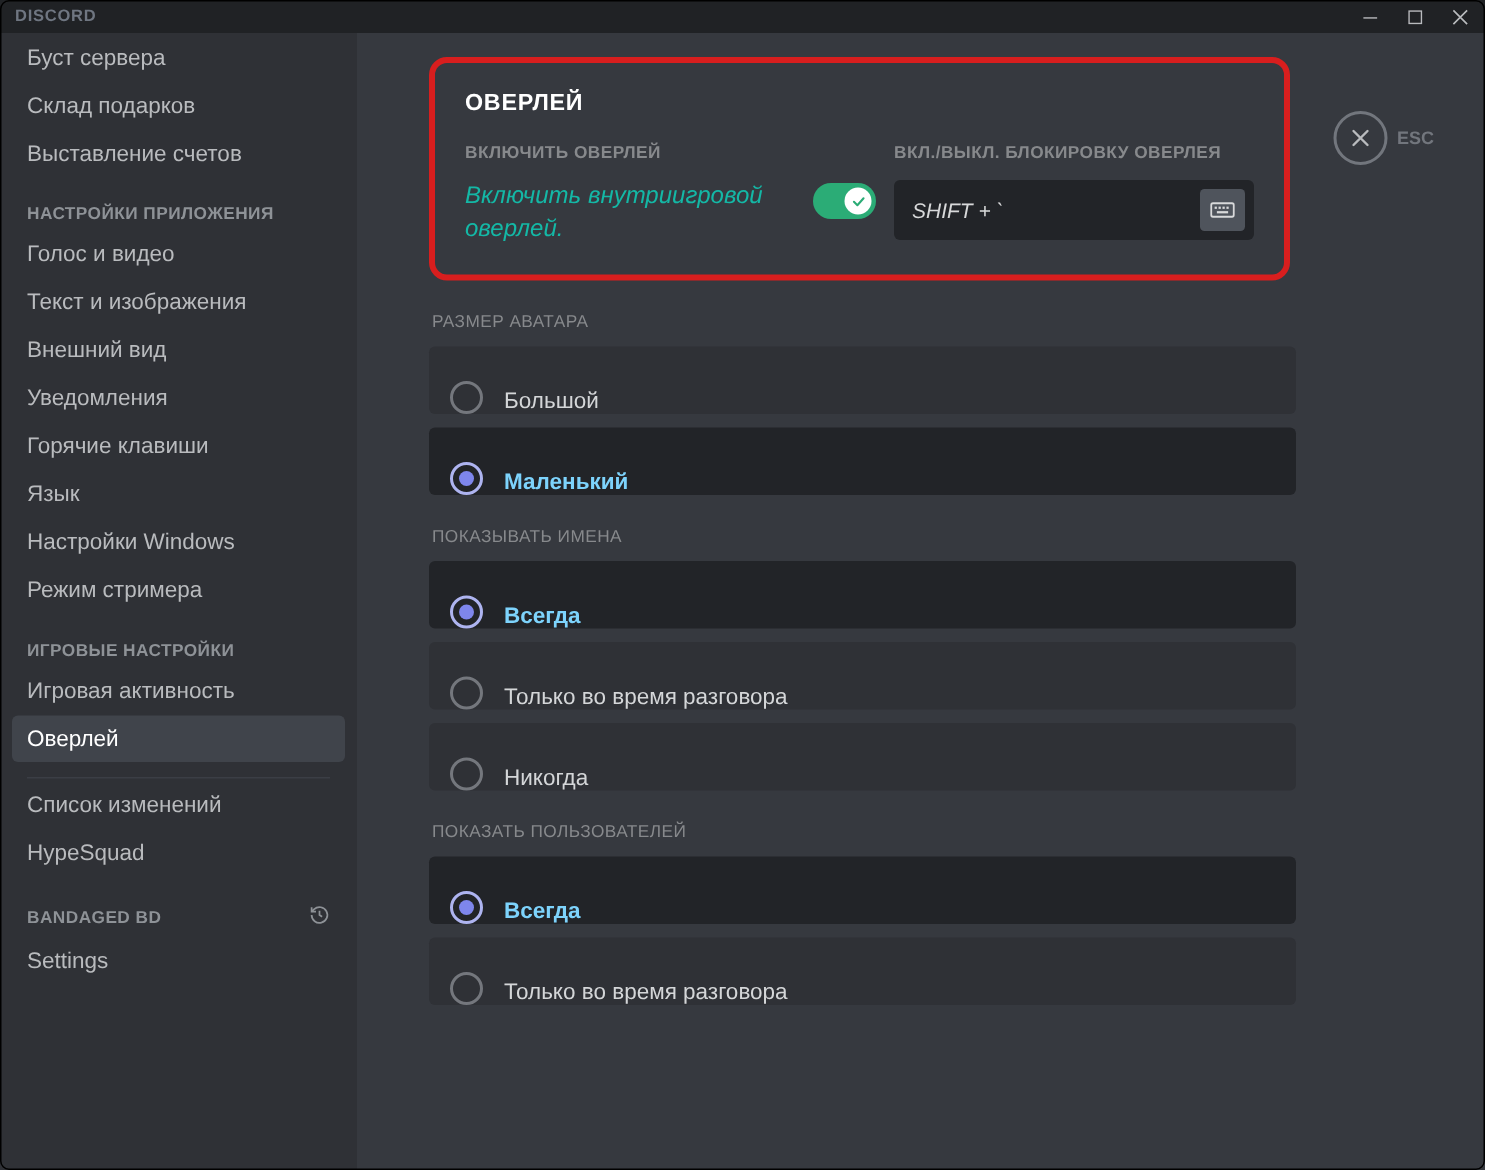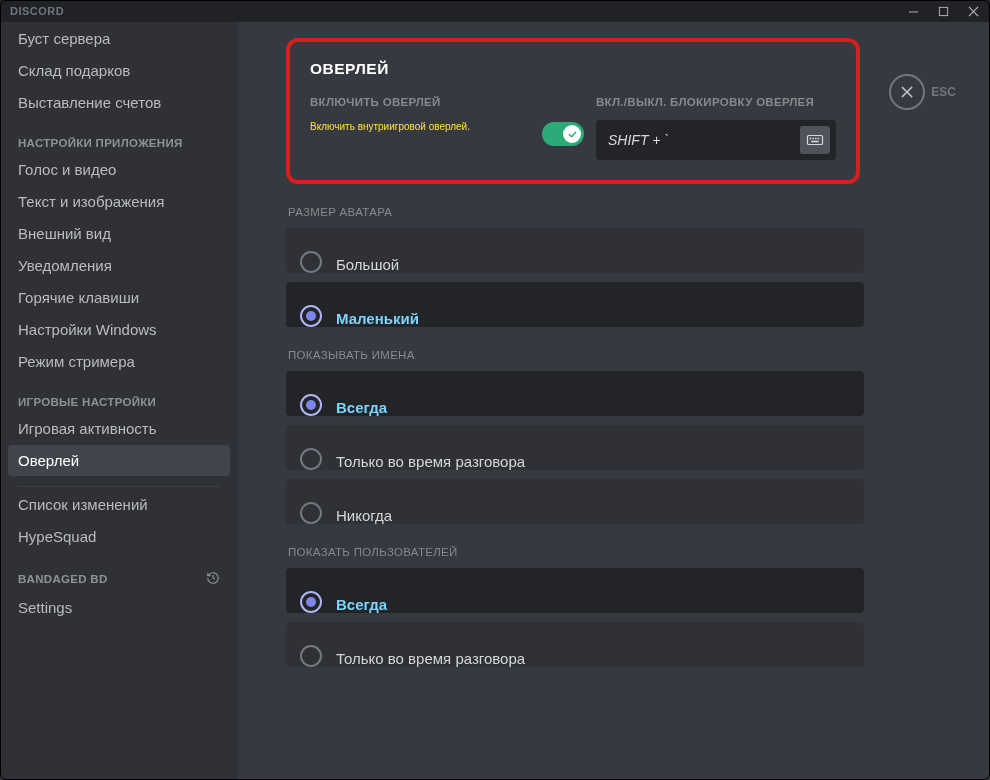--- a/index.html
+++ b/index.html
@@ -28,21 +28,21 @@
 .esc-circle svg { width:16px; height:16px; }
 .esc-label { color:#72767d; font-size:12px; font-weight:600; }
 
 .highlight-box { border:4px solid #d81e1e; border-radius:12px; padding:18px 20px 20px; width:574px; }
 .section-title { color:#fff; font-weight:700; font-size:15.5px; letter-spacing:0.5px; margin-bottom:18px; }
 .row2 { display:flex; gap:12px; }
 .col-left { width:274px; }
 .col-right { flex:1; }
 .mini-header { color:#87898c; font-size:11.5px; font-weight:700; letter-spacing:0.3px; margin-bottom:12px; }
 .toggle-row { display:flex; align-items:flex-start; justify-content:space-between; gap:10px; }
-.toggle-text { color:#fde047; font-size:10px; line-height:1.35; }
+.toggle-text { color:#14b8a6; font-size:16px; line-height:1.35;font-style:italic; }
 .switch { width:42px; height:24px; background:#2bac76; border-radius:14px; position:relative; cursor:pointer; flex-shrink:0; margin-top:2px; }
 .switch-knob { position:absolute; right:3px; top:3px; width:18px; height:18px; border-radius:50%; background:#fff; display:flex; align-items:center; justify-content:center; color:#2bac76; }
 .switch-knob svg{width:11px;height:11px;}
 
 .hotkey-box { background:#222428; border-radius:4px; height:40px; display:flex; align-items:center; padding:0 6px 0 12px;font-style:italic; }
 .hotkey-text { color:#d8d9da; font-size:14px; flex:1; }
 .kb-btn { width:30px; height:28px; background:#4f545c; border-radius:3px; color:#d8d9da; display:flex; align-items:center; justify-content:center; cursor:pointer; }
 .kb-btn svg { width:18px; height:18px; }
 
 .group { width:578px; margin-top:22px; }
@@ -86,20 +86,21 @@
         <div class="side-item">Склад подарков</div>
         <div class="side-item">Выставление счетов</div>
       </div>
     <div id="sb-groups">
         <div class="side-header">НАСТРОЙКИ ПРИЛОЖЕНИЯ</div>
         <div class="side-item">Голос и видео</div>
         <div class="side-item">Текст и изображения</div>
         <div class="side-item">Внешний вид</div>
         <div class="side-item">Уведомления</div>
         <div class="side-item">Горячие клавиши</div>
+        <div class="side-item">Язык</div>
         <div class="side-item">Настройки Windows</div>
         <div class="side-item">Режим стримера</div>
         <div class="side-header">ИГРОВЫЕ НАСТРОЙКИ</div>
         <div class="side-item">Игровая активность</div>
         <div class="side-item active">Оверлей</div>
         <div class="side-sep"></div>
         <div class="side-item">Список изменений</div>
         <div class="side-item">HypeSquad</div>
         <div class="side-header">BANDAGED BD<span><svg width="14" height="14" viewBox="0 0 24 24" fill="none" stroke="#8e9297" stroke-width="2">
               <path d="M3 12a9 9 0 1 0 3-6.7L3 8"></path>

